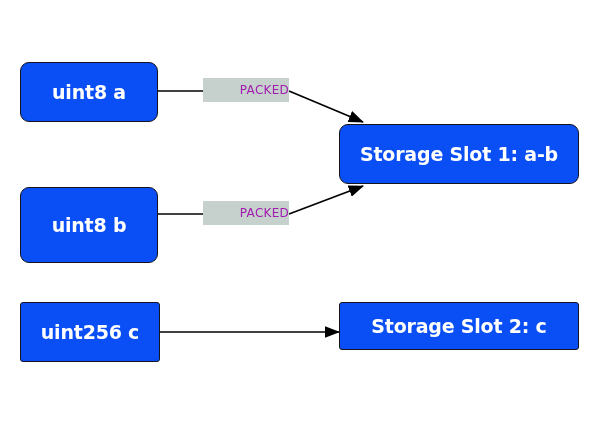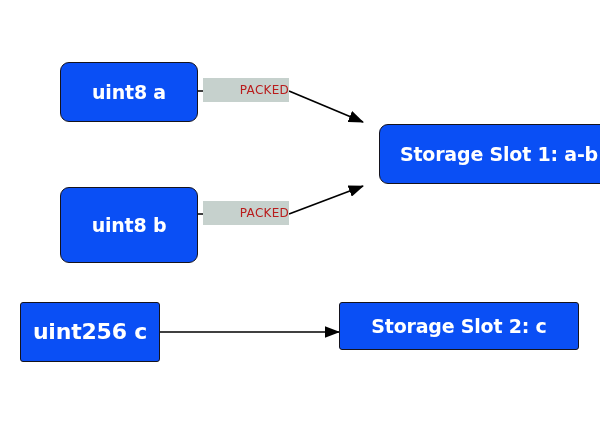--- a/index.html
+++ b/index.html
@@ -31,54 +31,54 @@
     border: 1.4px solid #15131c;
     display: flex;
     align-items: center;
     justify-content: center;
     color: #ffffff;
     font-family: "DejaVu Sans", sans-serif;
     font-weight: bold;
     letter-spacing: -0.2px;
     z-index: 3;
   }
-  .node-round { border-radius: 9px; margin-left: 40px; }
+  .node-round { border-radius: 9px; }
   .node-square { border-radius: 3px; }
   .node-label {
     display: block;
     white-space: nowrap;
     line-height: 1;
   }
   
   #node-uint8-a {
     left: 20px; top: 62px; width: 138px; height: 60px;
     font-size: 19px;
   }
   #node-uint8-b {
     left: 20px; top: 187px; width: 138px; height: 76px;
     font-size: 19px;
   }
   #node-uint256-c {
     left: 20px; top: 302px; width: 140px; height: 60px;
-    font-size: 22px;
+    font-size: 19px;
   }
   
   #node-slot-1 {
     left: 339px; top: 124px; width: 240px; height: 60px;
     font-size: 19px;
   }
   #node-slot-2 {
     left: 339px; top: 302px; width: 240px; height: 48px;
     font-size: 19px;
   }
   .edge-label {
     position: absolute;
     box-sizing: border-box;
     background: #c6d1cd;
-    color: #b91c1c;
+    color: #a21caf;
     font-family: "DejaVu Sans", sans-serif;
     font-size: 12px;
     font-weight: normal;
     letter-spacing: 0.3px;
     display: flex;
     align-items: center;
     justify-content: center;
     z-index: 4;
     line-height: 1;
     padding-left: 37px;

